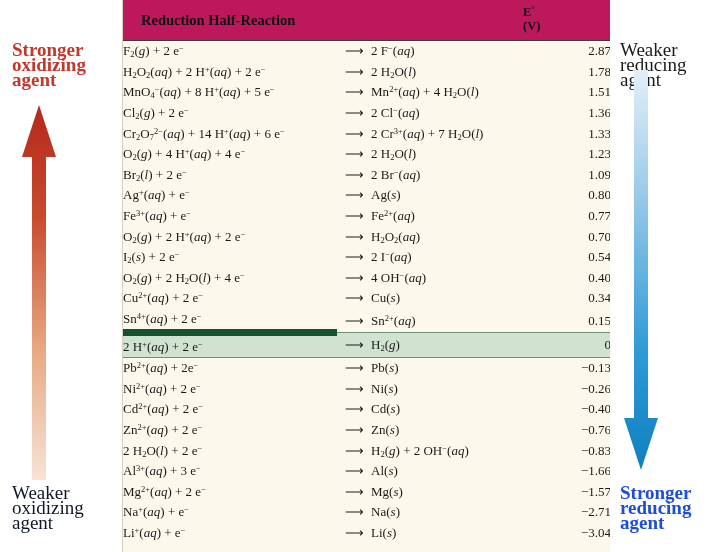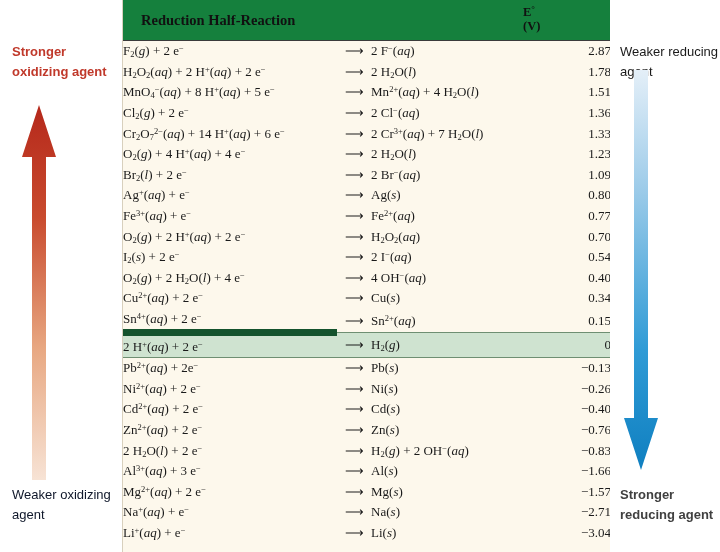--- a/index.html
+++ b/index.html
@@ -16,46 +16,46 @@
   .left-col{
     position:absolute;left:0;top:0;width:122px;height:552px;
     background:#ffffff;
   }
   .right-col{
     position:absolute;right:0;top:0;width:110px;height:552px;
     background:#ffffff;
   }
 
   .lbl{
-    font-family:Liberation Sans, sans-serif;
-    font-size:13px;line-height:20px;
+    font-family:Liberation Serif, serif;
+    font-size:19px;line-height:15px;
   }
   .lbl-top-left{position:absolute;left:12px;top:42px;color:#c0392b;font-weight:600;}
   .lbl-bot-left{position:absolute;left:12px;top:485px;color:#0f172a;}
   .lbl-top-right{position:absolute;left:10px;top:42px;color:#1a1a1a;}
-  .lbl-bot-right{position:absolute;left:10px;top:485px;color:#404040;font-weight:600;}
+  .lbl-bot-right{position:absolute;left:10px;top:485px;color:#1d4ed8;font-weight:600;}
 
   
   .arrow-left{
     position:absolute;left:22px;top:105px;width:34px;height:375px;
   }
   .arrow-right{
     position:absolute;left:14px;top:70px;width:34px;height:400px;
   }
 
   
   .table-wrap{
     position:absolute;left:122px;top:0;width:488px;height:552px;
     background:#fdf8ec;
     border-left:1px solid #d8d0bd;
     border-right:1px solid #d8d0bd;
   }
   .hdr{
     position:relative;height:40px;border-bottom:1.5px solid #3b3b3b;
-    background:#15803d;
+    background:#be185d;
   }
   .hdr-title{
     position:absolute;left:18px;top:12px;
     font-weight:bold;font-size:14.5px;color:#111;
     font-family:"Liberation Serif", serif;
   }
   .hdr-e{
     position:absolute;left:400px;top:3px;
     font-weight:bold;font-size:12.5px;line-height:13.5px;color:#111;
     font-family:"Liberation Serif", serif;

